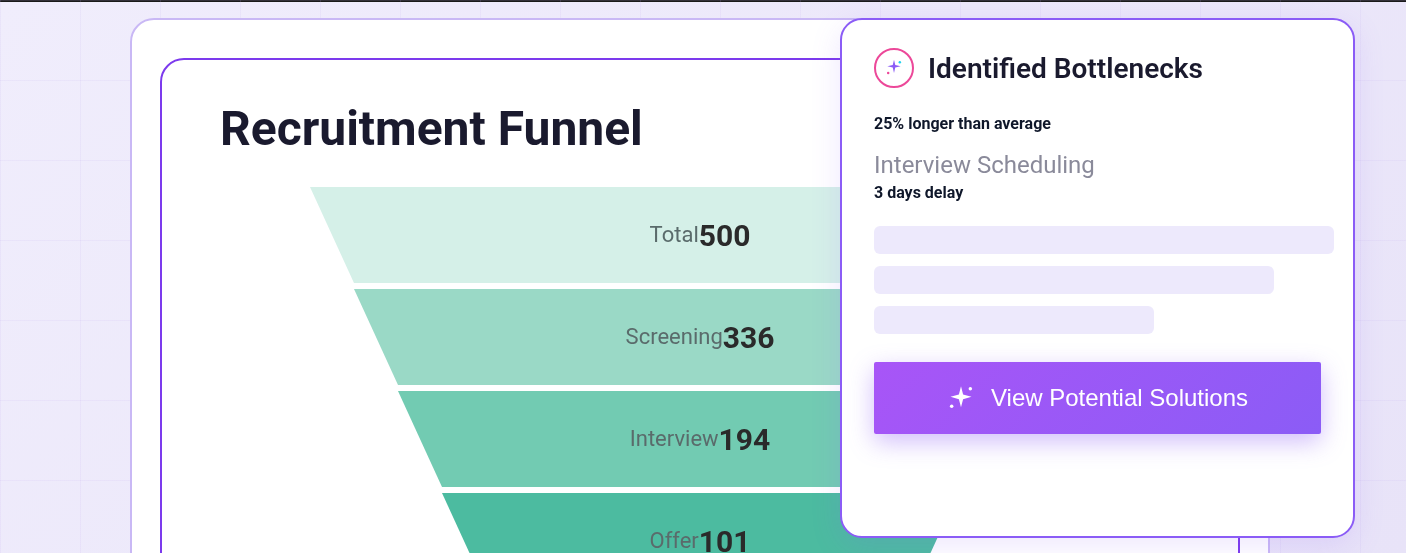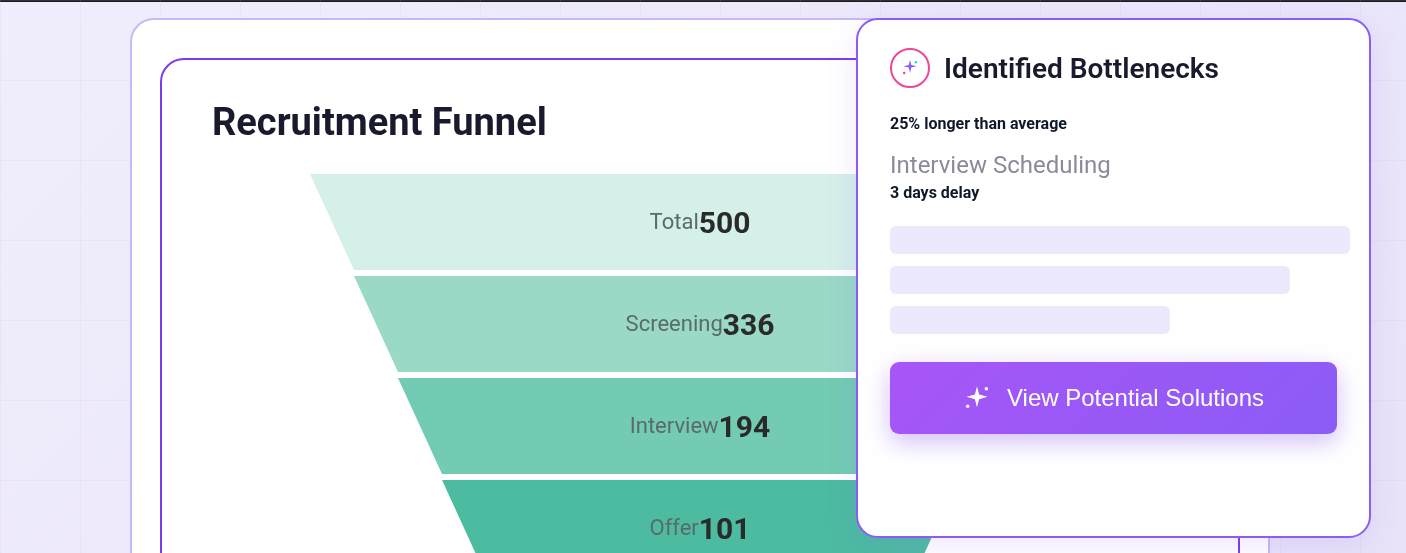--- a/index.html
+++ b/index.html
@@ -38,24 +38,25 @@
       top: 58px;
       width: 1080px;
       height: 600px;
       background: #fff;
       border: 2px solid #7c3aed;
       border-radius: 24px;
       padding: 40px 50px;
     }
     
     .title {
-      font-size: 38px;
+      font-size: 48px;
       font-weight: 700;
       color: #1a1a2e;
       margin-bottom: 30px;
+      margin-left: 8px;
     }
     
     .funnel-container {
       position: relative;
       width: 780px;
       margin: 0 auto;
     }
     
     .funnel-stage {
       position: relative;
@@ -84,21 +85,21 @@
     .stage-value {
       position: relative;
       z-index: 1;
       font-size: 30px;
       font-weight: 700;
       color: #2a2a2a;
     }
     
     .side-panel {
       position: absolute;
-      right: 35px;
+      right: 51px;
       top: 18px;
       width: 515px;
       height: 520px;
       background: #fff;
       border: 2.5px solid #8b5cf6;
       border-radius: 22px;
       padding: 28px 32px;
       box-shadow: 0 8px 30px rgba(139, 92, 246, 0.15);
     }
     
@@ -151,21 +152,21 @@
       background: #ede9fc;
       border-radius: 6px;
       margin-bottom: 12px;
     }
     
     .cta-button {
       width: 100%;
       padding: 22px;
       background: linear-gradient(135deg, #a855f7 0%, #8b5cf6 100%);
       border: none;
-      border-radius: 9px;
+      border-radius: 2px;
       color: #fff;
       font-size: 24px;
       font-weight: 500;
       display: flex;
       align-items: center;
       justify-content: center;
       gap: 16px;
       cursor: pointer;
       box-shadow: 0 8px 24px rgba(139, 92, 246, 0.4);
     }

